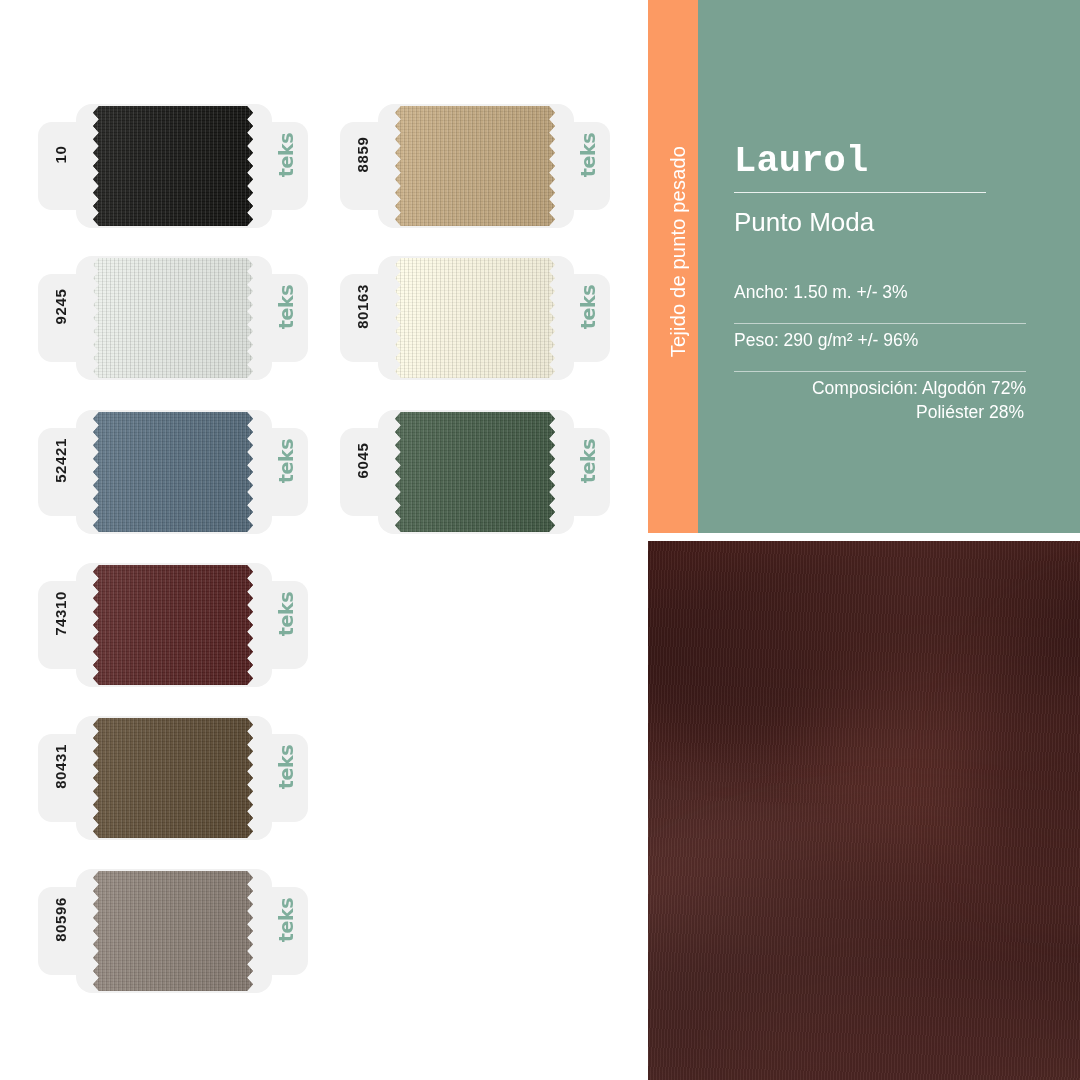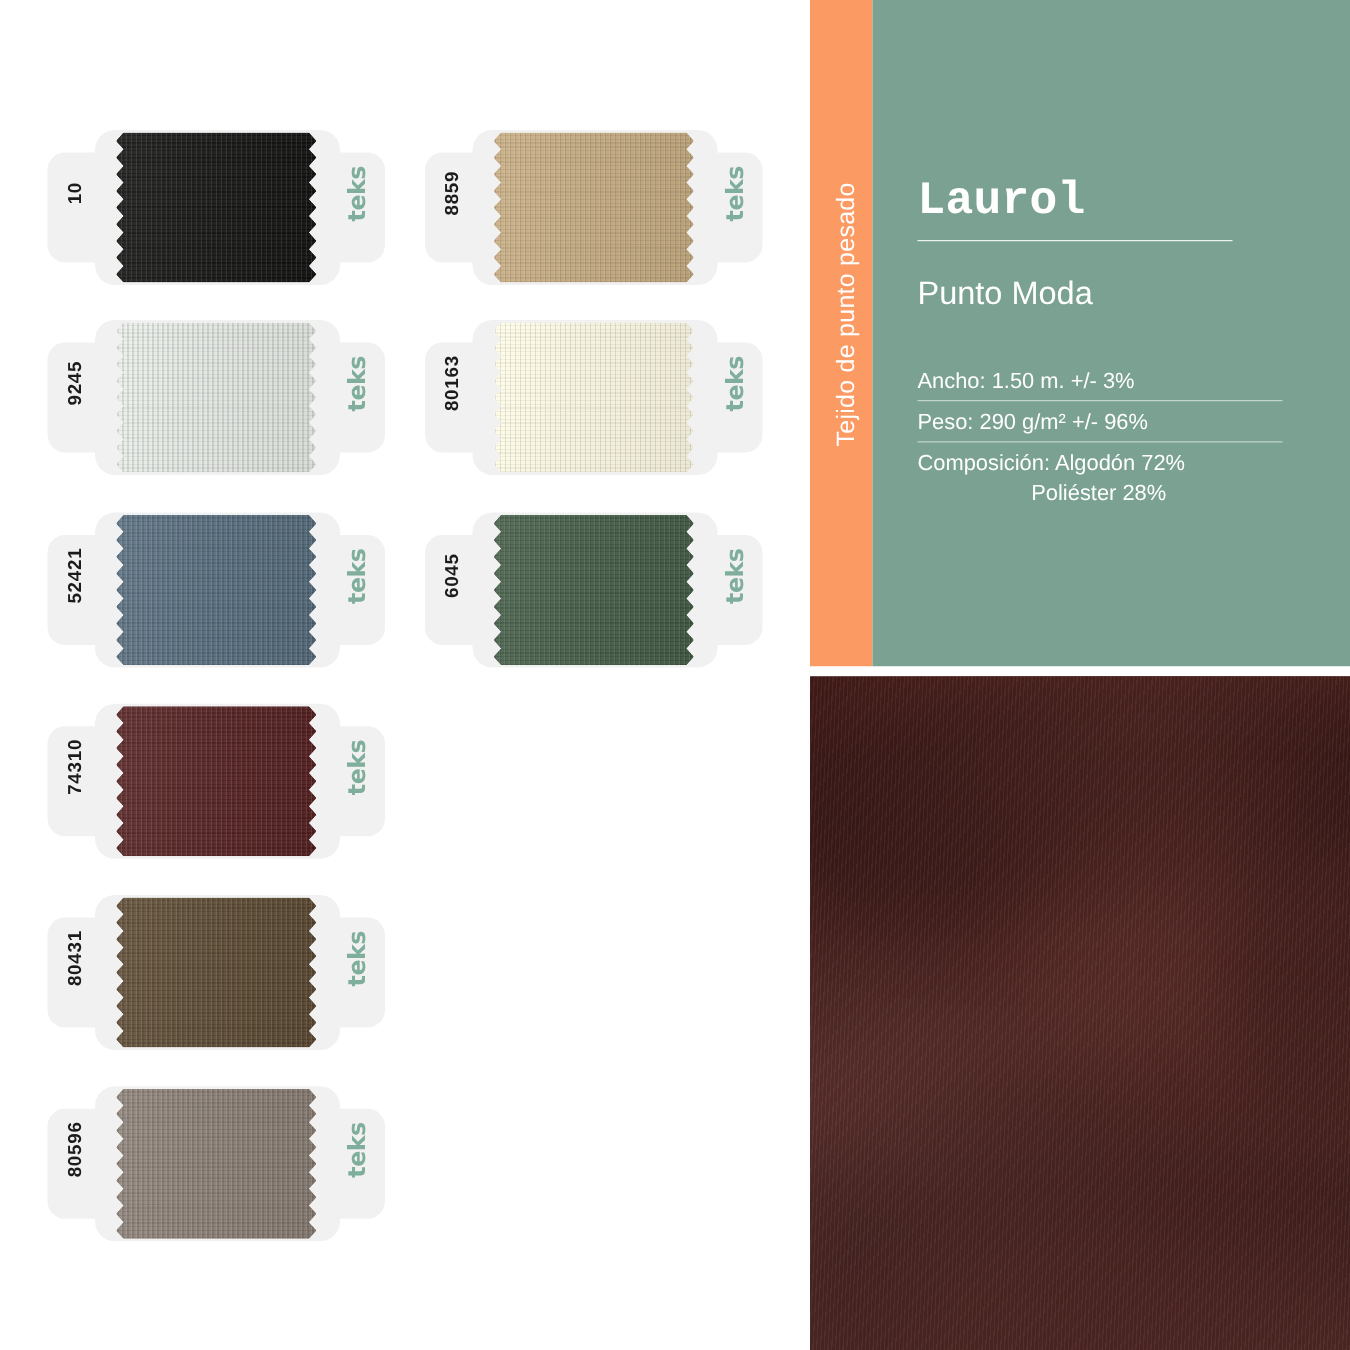--- a/index.html
+++ b/index.html
@@ -52,28 +52,28 @@
     transform:rotate(-90deg); transform-origin:center center;
     color:#ffffff; font-size:20px; text-align:center; white-space:nowrap;
     letter-spacing:.2px; }
   #green-panel { position:absolute; left:50px; top:0; width:382px; height:533px;
     background:#7aa192; }
 
   .info-inner { position:absolute; left:36px; top:0; width:310px; }
   #fabric-title { margin-top:140px; color:#fff; font-size:37px; font-weight:700;
     letter-spacing:.2px;font-family:Liberation Mono, monospace; }
   #title-rule { margin-top:10px; width:252px; height:1px; background:rgba(255,255,255,.85); }
-  #fabric-subtitle { margin-top:26px; color:#fff; font-size:26px; font-weight:400; }
+  #fabric-subtitle { margin-top:14px; color:#fff; font-size:26px; font-weight:400; }
 
   .spec-list { margin-top:44px; width:292px; }
-  .spec-row { color:#ffffff; font-size:17.5px; padding-bottom:5px;
+  .spec-row { color:#ffffff; font-size:17.5px; padding-bottom:20px;
     border-bottom:1px solid rgba(255,255,255,.55); margin-bottom:6px;
     white-space:nowrap; }
-  .spec-row.last { border-bottom:none; padding-bottom:0; margin-bottom:0; }
-  .spec-row.cont { text-align:center; padding-right:2px; margin-top:3px; }
+  .spec-row.last { border-bottom:none; padding-bottom:0; margin-bottom:0;text-align:right; }
+  .spec-row.cont { text-align:right; padding-right:2px; margin-top:3px; }
 
   
   #fabric-photo { position:absolute; left:648px; top:541px; width:432px; height:539px;
     overflow:hidden; background:#4a2421; }
   .drape { position:absolute; }
   .ph-tex { position:absolute; inset:0;
     background-image:repeating-linear-gradient(93deg,
       rgba(255,255,255,.045) 0px, rgba(255,255,255,.045) 1px,
       rgba(0,0,0,.06) 1px, rgba(0,0,0,.06) 3px); }
 </style>

